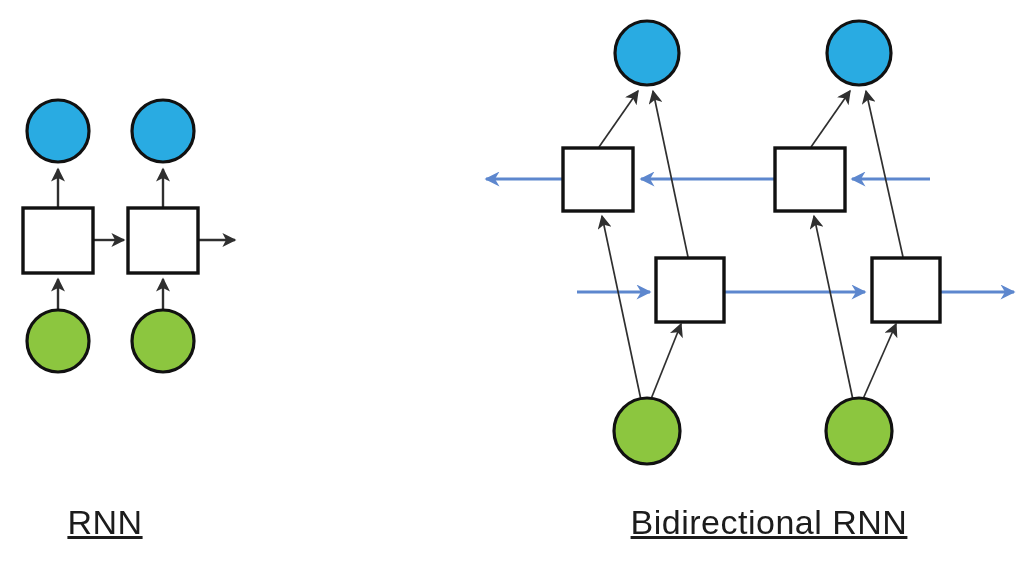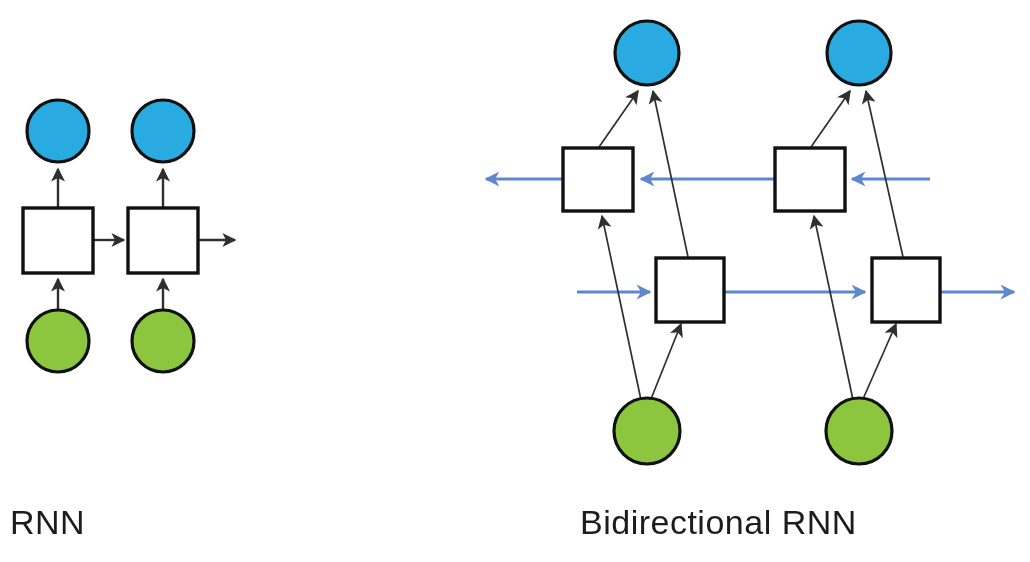--- a/index.html
+++ b/index.html
@@ -29,25 +29,27 @@
   .edge-dark      { stroke: var(--edge, #2f2f2f); stroke-width: 2.4; fill: none; }
   .edge-dark-thin { stroke: var(--edge, #2f2f2f); stroke-width: 1.7; fill: none; }
   .edge-flow      { stroke: var(--flow, #5d87ce); stroke-width: 2.8; fill: none; }
   .head-dark { fill: var(--edge, #2f2f2f); }
   .head-flow { fill: var(--flow, #5d87ce); }
   .caption {
     position: absolute;
     top: 503px;
     font-size: 34px;
     color: var(--text, #1c1c1c);
+    text-align: center;
     white-space: nowrap;
     letter-spacing: 0.5px;
+    text-decoration: underline;
   }
   .caption-left  { left: 10px;  width: 190px; }
-  .caption-right { left: 580px; width: 306px; }
+  .caption-right { left: 616px; width: 306px; }
 </style>
 </head>
 <body>
 
 <div class="stage">
 
   <svg class="canvas" viewBox="0 0 1030 562" aria-hidden="true">
     <defs>
       <marker id="head-dark" viewBox="0 0 10 10" refX="9" refY="5" markerUnits="userSpaceOnUse" markerWidth="16" markerHeight="14" orient="auto">
         <path class="head-dark" d="M0,0 L10,5 L0,10 L2.6,5 z"></path>

